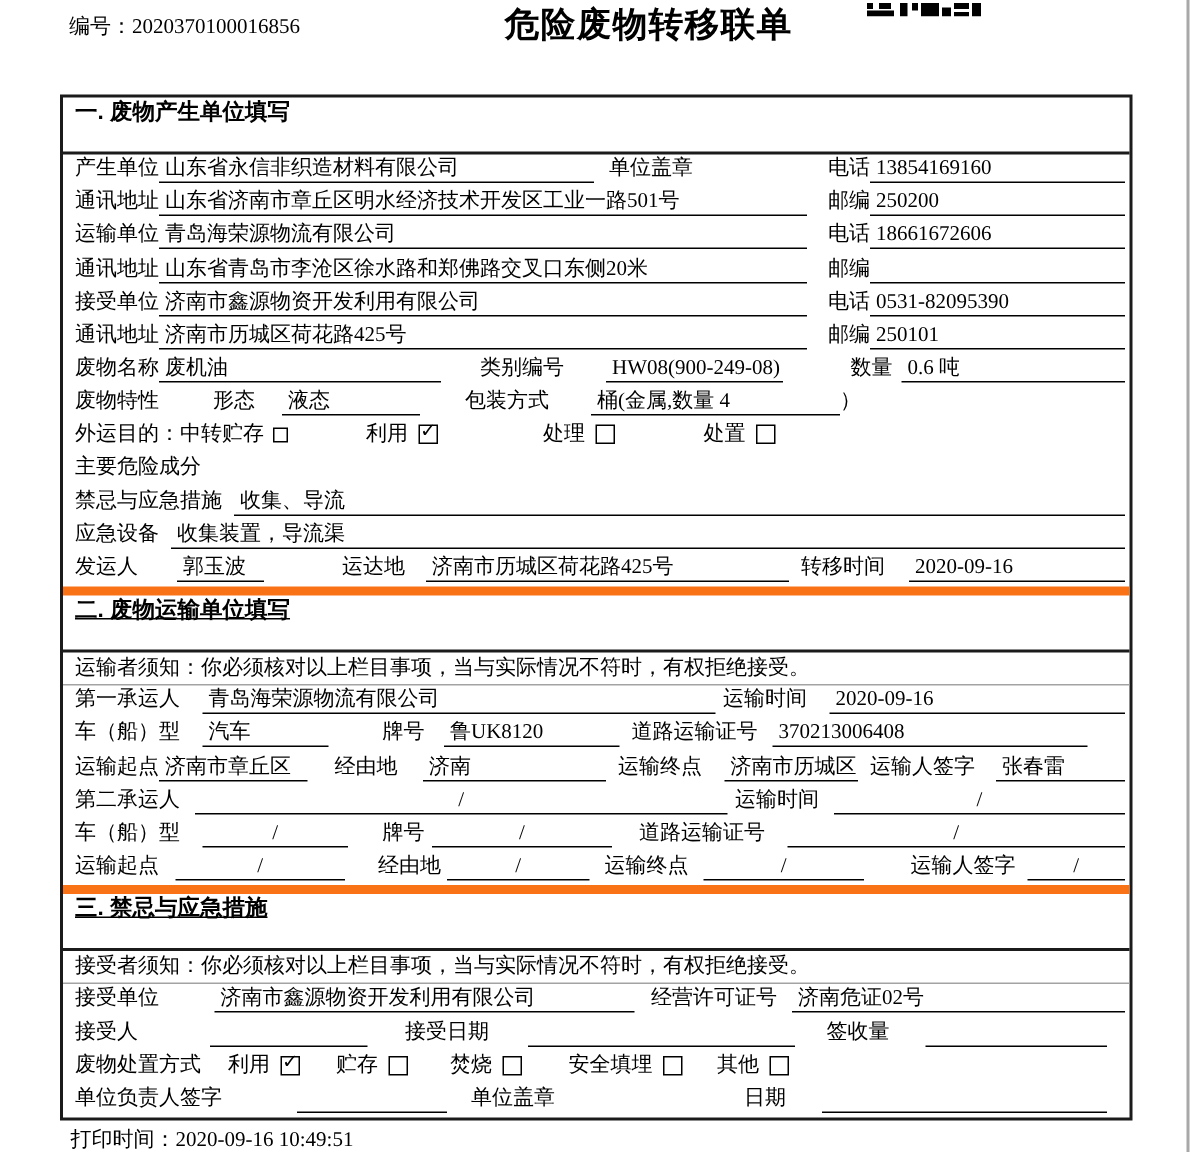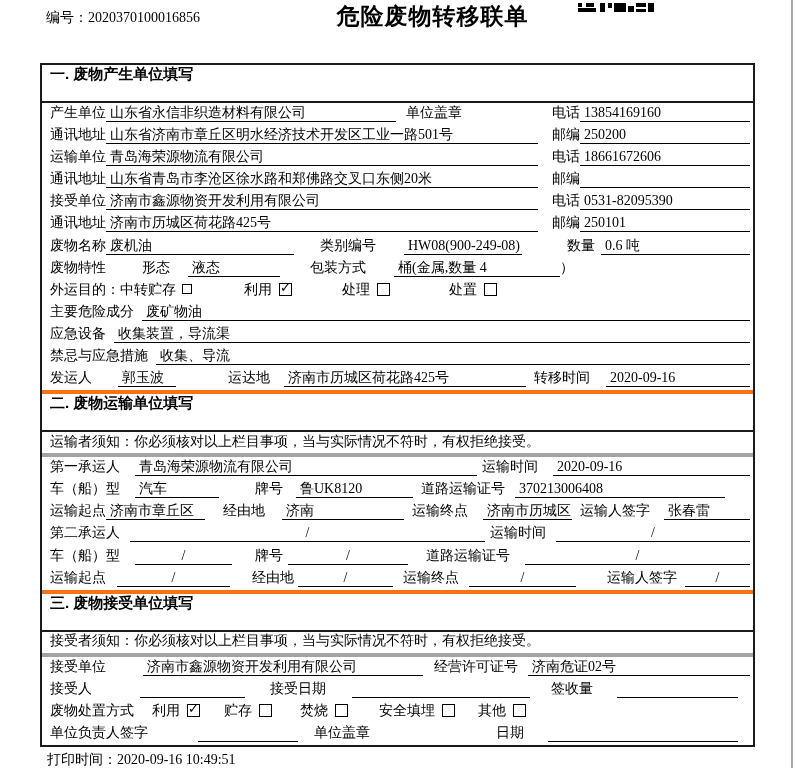--- a/index.html
+++ b/index.html
@@ -13,29 +13,29 @@
     text-align:center;font-family:"Liberation Sans","DejaVu Sans",sans-serif;
     font-weight:bold;font-size:23px;letter-spacing:1px;white-space:nowrap;
   }
   .qr{position:absolute;left:578px;top:0;}
   .page-edge{position:absolute;left:791px;top:0;width:2px;height:768px;background:#a8a8a8;}
   .form{
     position:absolute;left:40px;top:63px;width:715px;height:684px;box-sizing:border-box;
     border:2px solid #1b1b1b;display:flex;flex-direction:column;background:#fff;
   }
   .trow{
-    flex:1 1 0;display:flex;align-items:flex-start;box-sizing:border-box;
+    flex:1 1 0;display:flex;align-items:center;box-sizing:border-box;
     padding:0 3px 3px 8px;white-space:nowrap;min-width:0;
   }
   .sec{
     font-family:"Liberation Sans","DejaVu Sans",sans-serif;font-weight:bold;font-size:15px;
     border-bottom:2px solid #1b1b1b;align-items:center;padding-bottom:17px;
   }
-  .sec.mid{border-top:4px solid #f97316;}
-  .note{border-bottom:4px solid #a3a3a3;align-items:center;padding-bottom:2px;}
+  .sec.mid{border-top:6px solid #f97316;text-decoration:underline;}
+  .note{border-bottom:1px solid #a3a3a3;align-items:center;padding-bottom:2px;}
   .lbl{flex:0 0 auto;height:19px;line-height:19px;}
   .uv{
     border-bottom:1px solid #000;padding:0 4px;box-sizing:border-box;flex:0 0 auto;
     height:19px;line-height:19px;overflow:visible;
   }
   .uv.fill{flex:1 1 auto;}
   .uv.c{text-align:center;}
   .opt{display:flex;align-items:center;height:19px;}
   .cb{
     display:inline-block;width:11px;height:11px;border:1.5px solid #000;margin-left:7px;
@@ -146,43 +146,42 @@
   <div class="trow">
     <span class="lbl">外运目的：</span>
     <span class="opt">
       <span class="lbl">中转贮存</span>
       <span class="cb sm"></span>
     </span>
     <span class="opt" style="margin-left:52px">
       <span class="lbl">利用</span>
       <span class="cb checked"></span>
     </span>
-    <span class="opt" style="margin-left:50px">
+    <span class="opt" style="margin-left:70px">
       <span class="lbl">处理</span>
       <span class="cb"></span>
     </span>
     <span class="opt" style="margin-left:59px">
       <span class="lbl">处置</span>
       <span class="cb"></span>
     </span>
   </div>
 
   <div class="trow">
     <span class="lbl">主要危险成分</span>
-    <span class="uv fill" style="margin-left:8px">废矿物油</span>
+  </div>
+
+  <div class="trow">
+    <span class="lbl">禁忌与应急措施</span>
+    <span class="uv fill" style="margin-left:8px">收集、导流</span>
   </div>
 
   <div class="trow">
     <span class="lbl">应急设备</span>
     <span class="uv fill" style="margin-left:8px">收集装置，导流渠</span>
-  </div>
-
-  <div class="trow">
-    <span class="lbl">禁忌与应急措施</span>
-    <span class="uv fill" style="margin-left:8px">收集、导流</span>
   </div>
 
   <div class="trow">
     <span class="lbl">发运人</span>
     <span class="uv" style="width:58px;margin-left:26px">郭玉波</span>
     <span class="lbl" style="margin-left:52px">运达地</span>
     <span class="uv" style="width:242px;margin-left:14px">济南市历城区荷花路425号</span>
     <span class="lbl" style="margin-left:8px">转移时间</span>
     <span class="uv fill" style="margin-left:16px">2020-09-16</span>
   </div>
@@ -243,21 +242,21 @@
     <span class="uv c" style="width:113px;margin-left:11px">/</span>
     <span class="lbl" style="margin-left:22px">经由地</span>
     <span class="uv c" style="width:95px;margin-left:4px">/</span>
     <span class="lbl" style="margin-left:10px">运输终点</span>
     <span class="uv c" style="width:107px;margin-left:10px">/</span>
     <span class="lbl" style="margin-left:31px">运输人签字</span>
     <span class="uv c fill" style="margin-left:8px">/</span>
   </div>
 
   <div class="trow sec mid">
-    <span>三. 废物接受单位填写</span>
+    <span>三. 禁忌与应急措施</span>
   </div>
 
   <div class="trow note">
     <span>接受者须知：你必须核对以上栏目事项，当与实际情况不符时，有权拒绝接受。</span>
   </div>
 
   <div class="trow">
     <span class="lbl">接受单位</span>
     <span class="uv" style="width:280px;margin-left:37px">济南市鑫源物资开发利用有限公司</span>
     <span class="lbl" style="margin-left:11px">经营许可证号</span>

